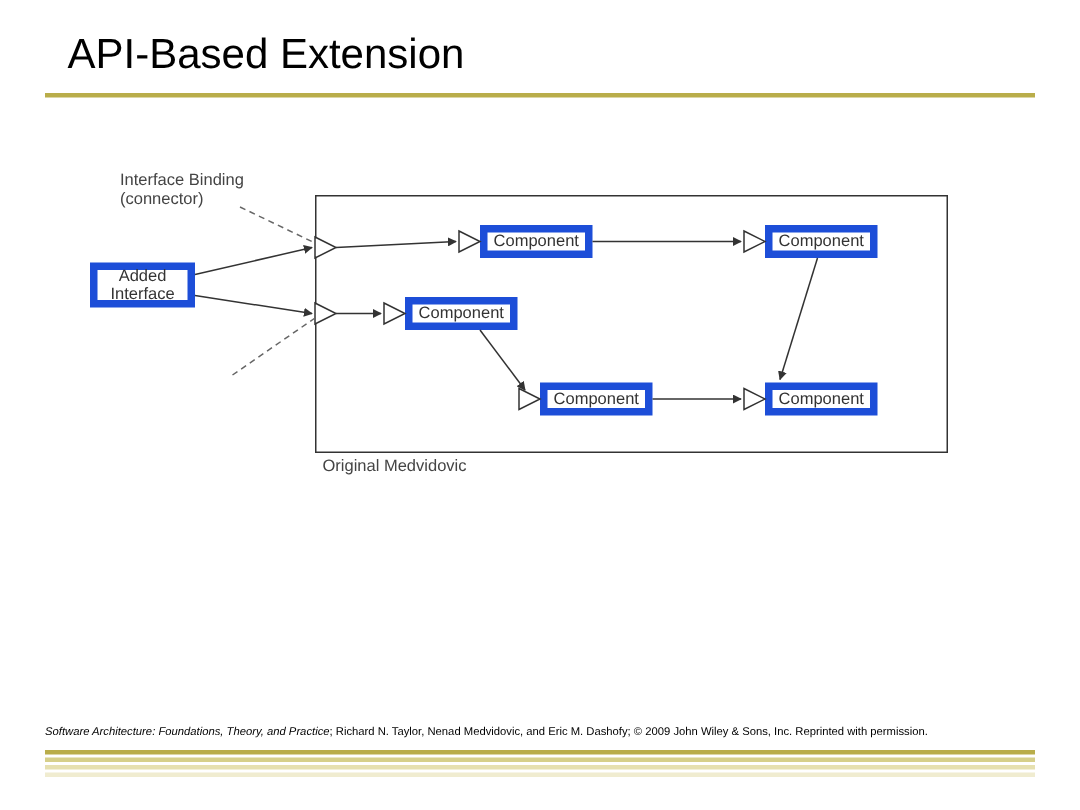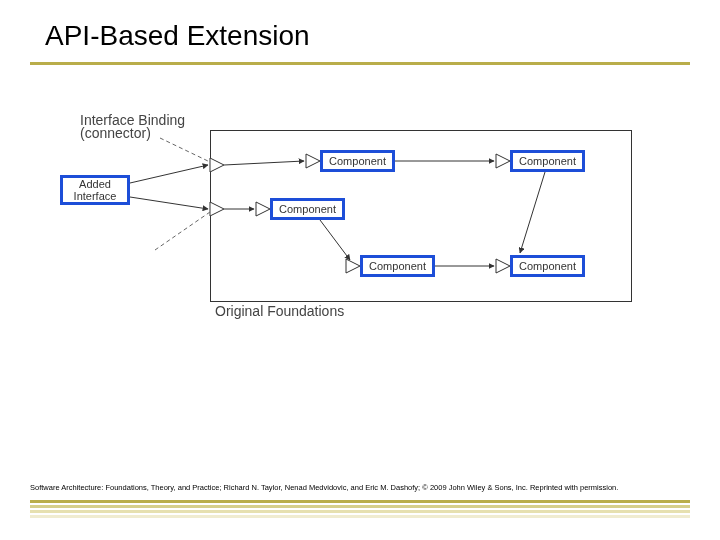--- a/index.html
+++ b/index.html
@@ -1,25 +1,25 @@
 <!DOCTYPE html>
 <html><head>
 <meta charset="utf-8">
 <style>
 html,body{margin:0;padding:0;width:720px;height:540px;background:#fff;font-family:Arial,Helvetica,sans-serif;overflow:hidden}
 .slide{position:relative;width:720px;height:540px}
 .title{position:absolute;left:45px;top:20px;font-size:28px;color:#000}
 .hr-main{position:absolute;left:30px;top:62px;width:660px;height:3px;background:#b9ad4a}
 .diagram{position:absolute;left:60px;top:120px;width:580px;height:220px}
 .diagram svg{position:absolute;left:0;top:0}
-.box{position:absolute;border:3px solid #1d4ed8;background:#fff;font-size:11px;color:#333;display:flex;align-items:center;justify-content:center;text-align:center;padding:2px 3px;box-sizing:border-box}
-.label{position:absolute;font-size:14px;color:#444;line-height:13px}
+.box{position:absolute;border:5px solid #1d4ed8;background:#fff;font-size:11px;color:#333;display:flex;align-items:center;justify-content:center;text-align:center;padding:2px 3px;box-sizing:border-box}
+.label{position:absolute;font-size:11px;color:#444;line-height:13px}
 .app-frame{position:absolute;border:1px solid #333;background:transparent}
 .citation{position:absolute;left:30px;top:483px;right:30px;font-size:7.5px;color:#000;white-space:nowrap}
-.cite-em{}
+.cite-em{font-style:italic}
 .footer-bars{position:absolute;left:30px;top:498px;width:660px}
 .fb{height:3px;margin-top:2px}
 .fb1{background:#b9ad4a}
 .fb2{background:#d6cf8a}
 .fb3{background:#e6e0b0}
 .fb4{background:#f0ecd0}
 </style>
 </head>
 <body>
 <div class="slide">
@@ -74,21 +74,21 @@
     <line x1="485" y1="52" x2="460" y2="133" stroke="#333" marker-end="url(#ah)"></line>
 
     <line x1="100" y1="18" x2="150" y2="42" stroke="#666" stroke-dasharray="4,3"></line>
     <line x1="95" y1="130" x2="150" y2="92" stroke="#666" stroke-dasharray="4,3"></line>
   </svg>
 
   <div class="label" style="left:20px;top:-6px">
     <span>Interface Binding</span><br>
     <span>(connector)</span>
   </div>
-  <div class="label" style="left:155px;top:185px">Original Foundations</div>
+  <div class="label" style="left:155px;top:185px">Original Medvidovic</div>
 </div>
 
 <div class="citation">
   <span class="cite-em">Software Architecture: Foundations, Theory, and Practice</span><span>; Richard N. Taylor, Nenad Medvidovic, and Eric M. Dashofy; © 2009 John Wiley &amp; Sons, Inc. Reprinted with permission.</span>
 </div>
 
 <div class="footer-bars">
   <div class="fb fb1"></div>
   <div class="fb fb2"></div>
   <div class="fb fb3"></div>

